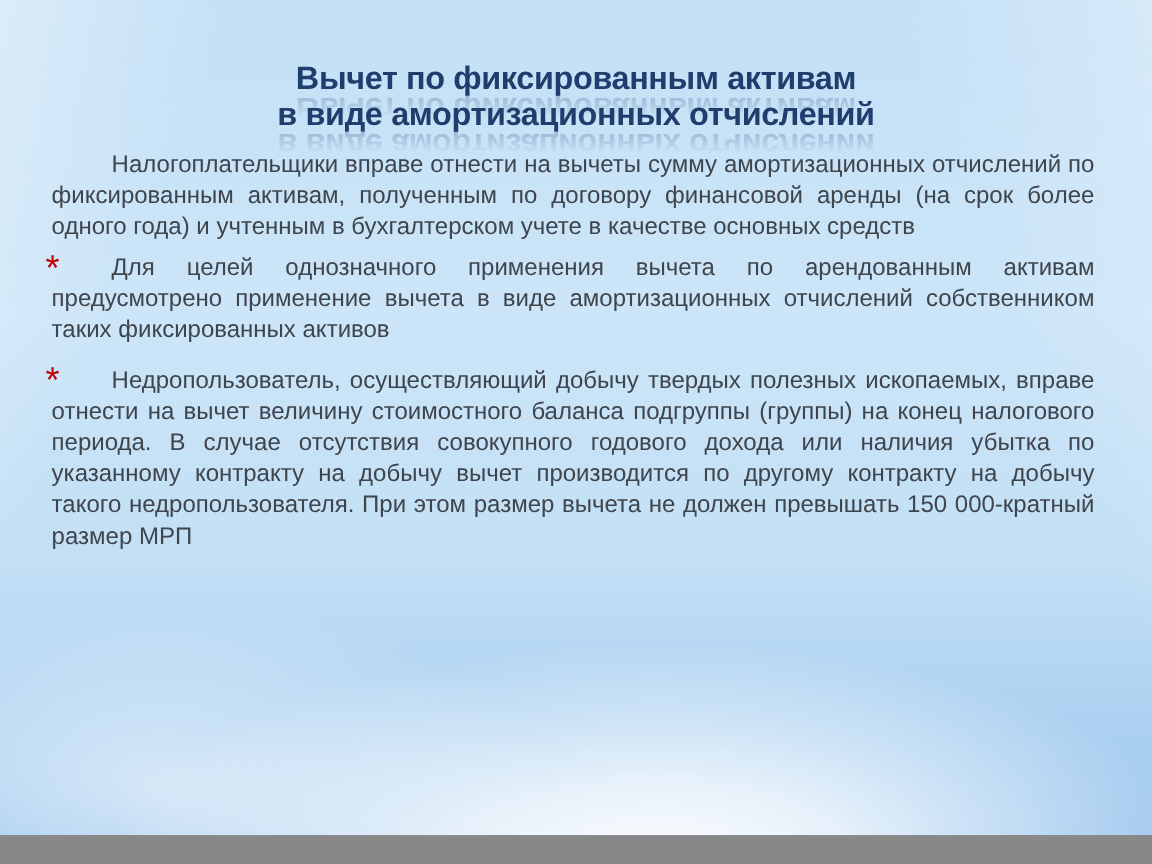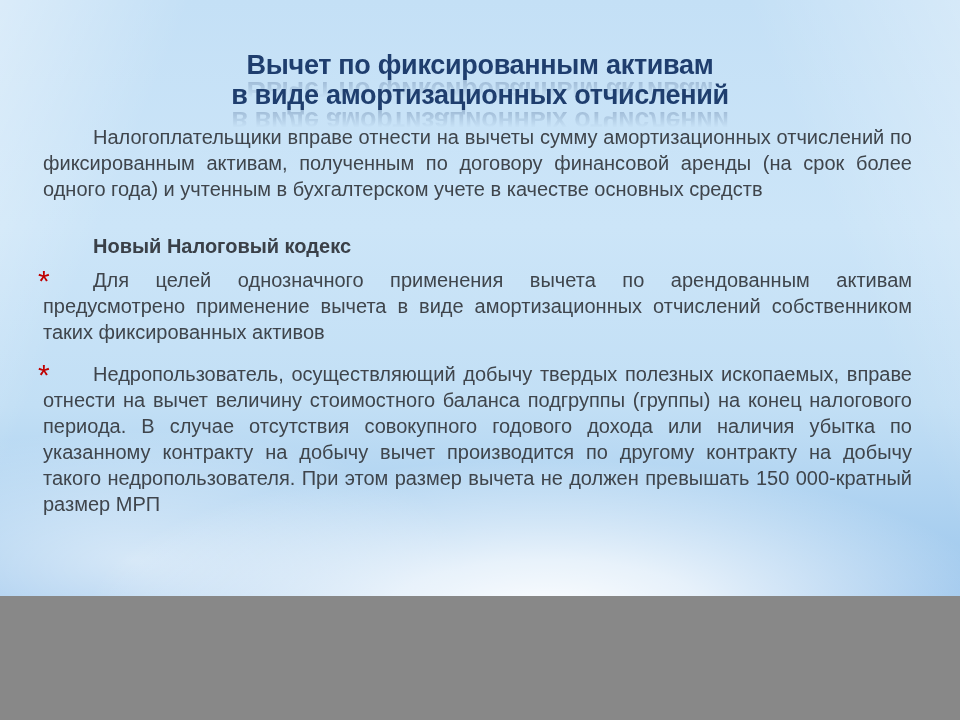--- a/index.html
+++ b/index.html
@@ -1,18 +1,18 @@
 <!DOCTYPE html>
 <html lang="ru"><head>
 <meta charset="utf-8">
 <style>
   html,body { margin:0; padding:0; background:#888; }
   .slide {
     position:relative;
-    width:960px; height:596px;
+    width:960px; height:696px;
     margin:0 auto;
     overflow:hidden;
     font-family:"Liberation Sans","DejaVu Sans",sans-serif;
     background:
       radial-gradient(48% 26% at 57% 103%, rgba(255,255,255,0.98) 0%, rgba(255,255,255,0.75) 35%, rgba(255,255,255,0) 100%),
       radial-gradient(34% 22% at 14% 94%,  rgba(255,255,255,0.55) 0%, rgba(255,255,255,0) 100%),
       linear-gradient(112deg, rgba(255,255,255,0.38) 0%, rgba(255,255,255,0) 16%),
       linear-gradient(248deg, rgba(255,255,255,0.30) 0%, rgba(255,255,255,0) 18%),
       linear-gradient(180deg, #C4E0F6 0%, #CCE5F8 38%, #C2DFF5 68%, #A6CDEF 92%, #9CC6ED 100%);
   }
@@ -85,21 +85,20 @@
       <span class="txt">в виде амортизационных отчислений</span>
       <span class="refl" aria-hidden="true">в виде амортизационных отчислений</span>
     </div>
   </div>
 
   <div class="content">
 
 
     <p class="para first">Налогоплательщики вправе отнести на вычеты сумму амортизационных отчислений по фиксированным активам, полученным по договору финансовой аренды (на срок более одного года) и учтенным в бухгалтерском учете в качестве основных средств</p>
 
-    <p class="sec-heading second">Новый Налоговый кодекс</p>
 
     <p class="para bullet b1">
       <span class="mark" aria-hidden="true">*</span>
       <span>Для целей однозначного применения вычета по арендованным активам предусмотрено применение вычета в виде амортизационных отчислений собственником таких фиксированных активов</span>
     </p>
 
     <p class="para bullet b2">
       <span class="mark" aria-hidden="true">*</span>
       <span>Недропользователь, осуществляющий добычу твердых полезных ископаемых, вправе отнести на вычет величину стоимостного баланса подгруппы (группы) на конец налогового периода. В случае отсутствия совокупного годового дохода или наличия убытка по указанному контракту на добычу вычет производится по другому контракту на добычу такого недропользователя. При этом размер вычета не должен превышать 150 000-кратный размер МРП</span>
     </p>

